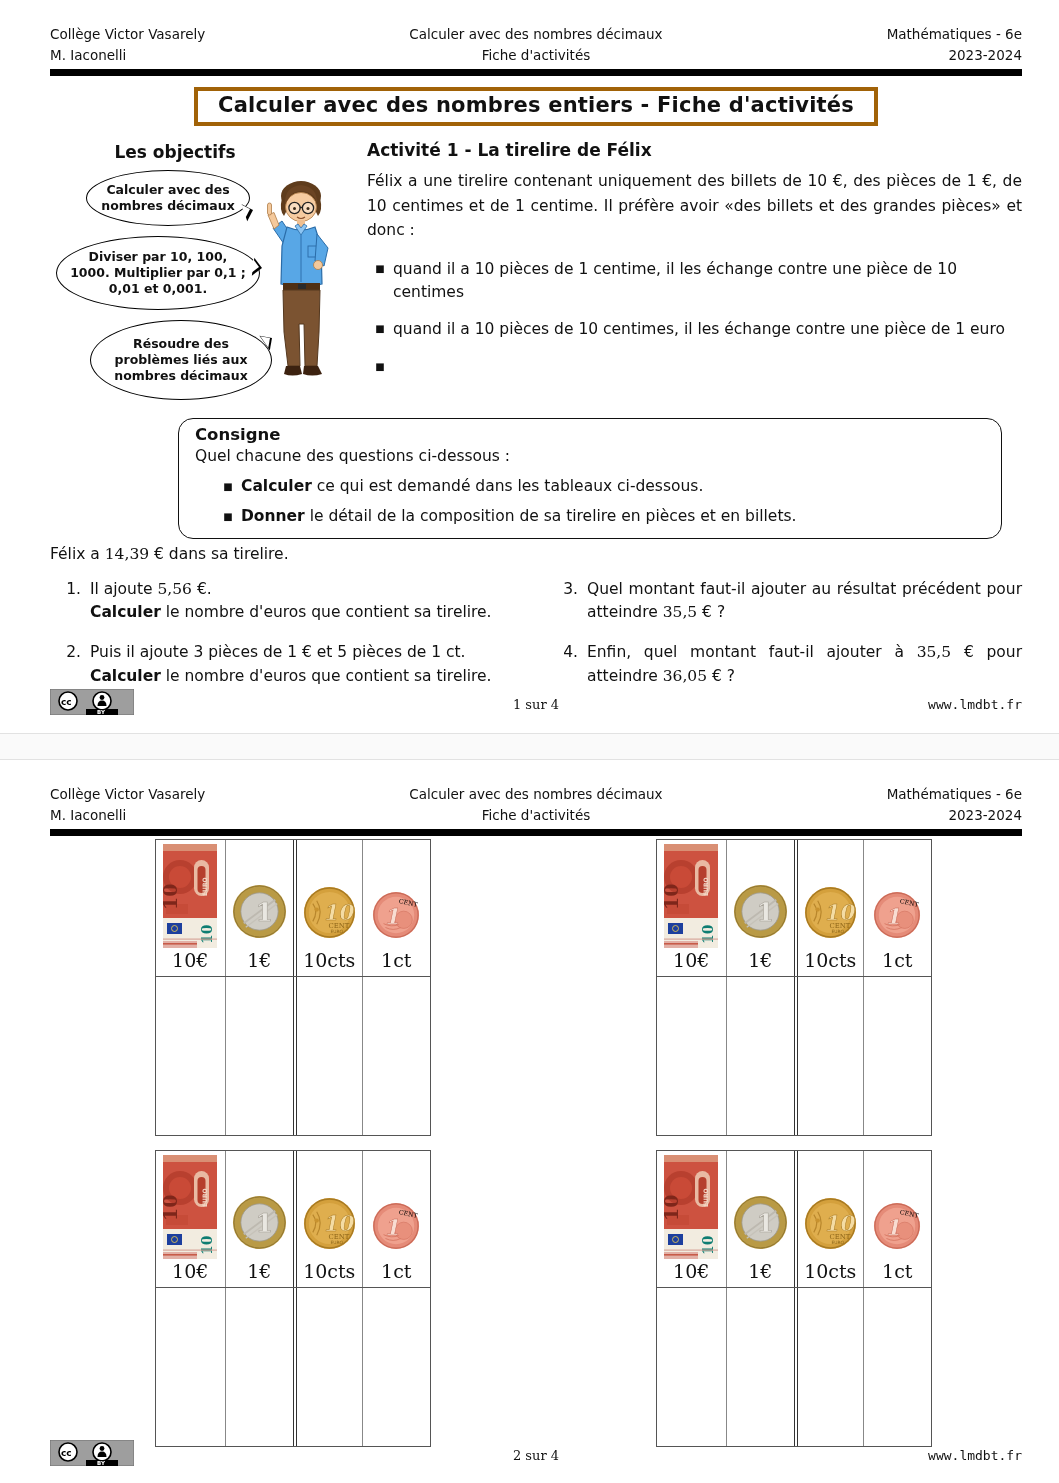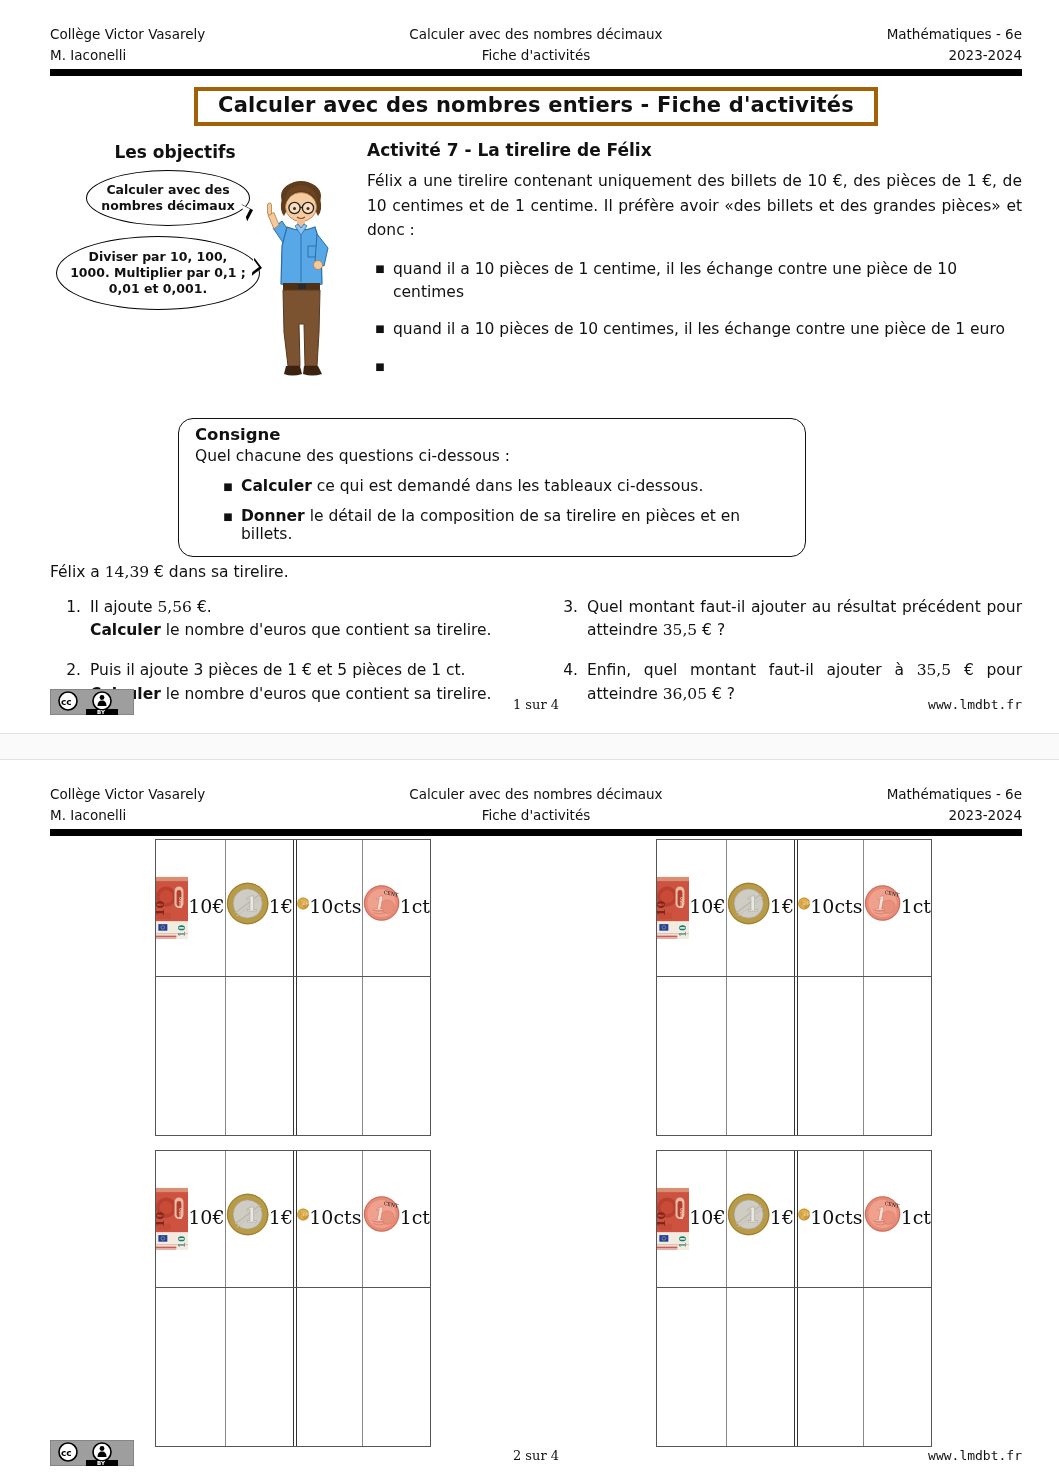--- a/index.html
+++ b/index.html
@@ -40,21 +40,21 @@
   .character{position:absolute;left:196px;top:4px;width:98px;height:215px;z-index:1;}
 
   .activity{flex:1;padding-left:12px;}
   .act-heading{font-size:17px;font-weight:bold;margin:0 0 9px;}
   .act-intro{font-size:15.5px;text-align:justify;line-height:1.6;}
   .act-bullets{margin-top:12px;}
   .act-bullet{display:flex;margin:15px 0;font-size:15.5px;line-height:1.45;}
   .sq{width:26px;flex:none;text-align:center;font-size:10px;padding-top:4px;}
 
   
-  .consigne{margin:10px 0 0 128px;width:628px;border:1.4px solid #111;border-radius:15px;padding:6px 16px 13px;box-sizing:border-box;}
+  .consigne{margin:10px 0 0 128px;width:824px;border:1.4px solid #111;border-radius:15px;padding:6px 16px 13px;box-sizing:border-box;}
   .consigne-heading{font-size:16.5px;font-weight:bold;}
   .consigne-intro{font-size:15.5px;margin-top:3px;}
   .consigne-item{display:flex;margin:12px 0 0 20px;font-size:15.5px;}
   .lead{font-weight:bold;}
 
   .statement{margin-top:6px;font-size:15.5px;}
   .math{font-family:"DejaVu Serif","Liberation Serif",serif;}
 
   
   .questions{display:flex;margin-top:15px;gap:34px;padding-left:12px;}
@@ -70,21 +70,21 @@
   .f-right{flex:1;text-align:right;font-family:"DejaVu Sans Mono","Liberation Mono",monospace;font-size:13px;}
   .cc-badge{display:inline-block;cursor:pointer;}
 
   
   .tables-grid{margin-left:105px;margin-top:3px;}
   .tables-row{display:flex;gap:225px;}
   .tables-row + .tables-row{margin-top:14px;}
   .money-table{width:276px;border:1px solid #555;box-sizing:border-box;background:#fff;}
   .mt-header{display:grid;grid-template-columns:1fr 1fr 1fr 1fr;}
   .mt-body{display:grid;grid-template-columns:1fr 1fr 1fr 1fr;border-top:1px solid #555;}
-  .mt-cell{border-left:1px solid #888;display:flex;flex-direction:row;align-items:center;justify-content:flex-end;height:136px;box-sizing:border-box;overflow:hidden;text-align:right;}
+  .mt-cell{border-left:1px solid #888;display:flex;flex-direction:column;align-items:center;justify-content:flex-end;height:136px;box-sizing:border-box;overflow:hidden;text-align:right;}
   .mt-cell:first-child{border-left:none;}
   .cents-start{border-left:4px double #333 !important;}
   .mt-body .mt-cell{height:158px;}
   .mt-label{font-family:"DejaVu Serif","Liberation Serif",serif;font-size:19px;padding:1px 0 5px;}
   .img-note{width:54px;height:104px;display:block;}
   .img-coin{display:block;margin-bottom:9px;}
   .coin-1e{width:55px;height:55px;}
   .coin-10c{width:53px;height:53px;}
   .coin-1c{width:48px;height:48px;}
   .hidden-defs{position:absolute;width:0;height:0;overflow:hidden;}
@@ -214,28 +214,29 @@
     <div class="title-wrap">
       <div class="title-box">Calculer avec des nombres entiers - Fiche d'activités</div>
     </div>
 
     <div class="main-cols">
       <div class="objectives">
         <div class="obj-heading">Les objectifs</div>
         <div class="obj-canvas">
           <div class="bubble bubble-1">Calculer avec des nombres décimaux</div>
           <div class="bubble bubble-2">Diviser par 10, 100, 1000. Multiplier par 0,1 ; 0,01 et 0,001.</div>
+          <div class="bubble bubble-3">Résoudre des problèmes liés aux nombres décimaux</div>
           <svg class="character">
               <use href="#sym-boy"></use>
             </svg>
         </div>
       </div>
 
       <div class="activity">
-        <div class="act-heading">Activité 7 - La tirelire de Félix</div>
+        <div class="act-heading">Activité 1 - La tirelire de Félix</div>
         <div class="act-intro">Félix a une tirelire contenant uniquement des billets de 10 €, des pièces de 1 €, de 10 centimes et de 1 centime. Il préfère avoir «des billets et des grandes pièces» et donc :</div>
         <div class="act-bullets">
           <div class="act-bullet">
               <span class="sq">■</span>
               <span>quand il a 10 pièces de 1 centime, il les échange contre une pièce de 10 centimes</span>
             </div>
           <div class="act-bullet">
               <span class="sq">■</span>
               <span>quand il a 10 pièces de 10 centimes, il les échange contre une pièce de 1 euro</span>
             </div>

